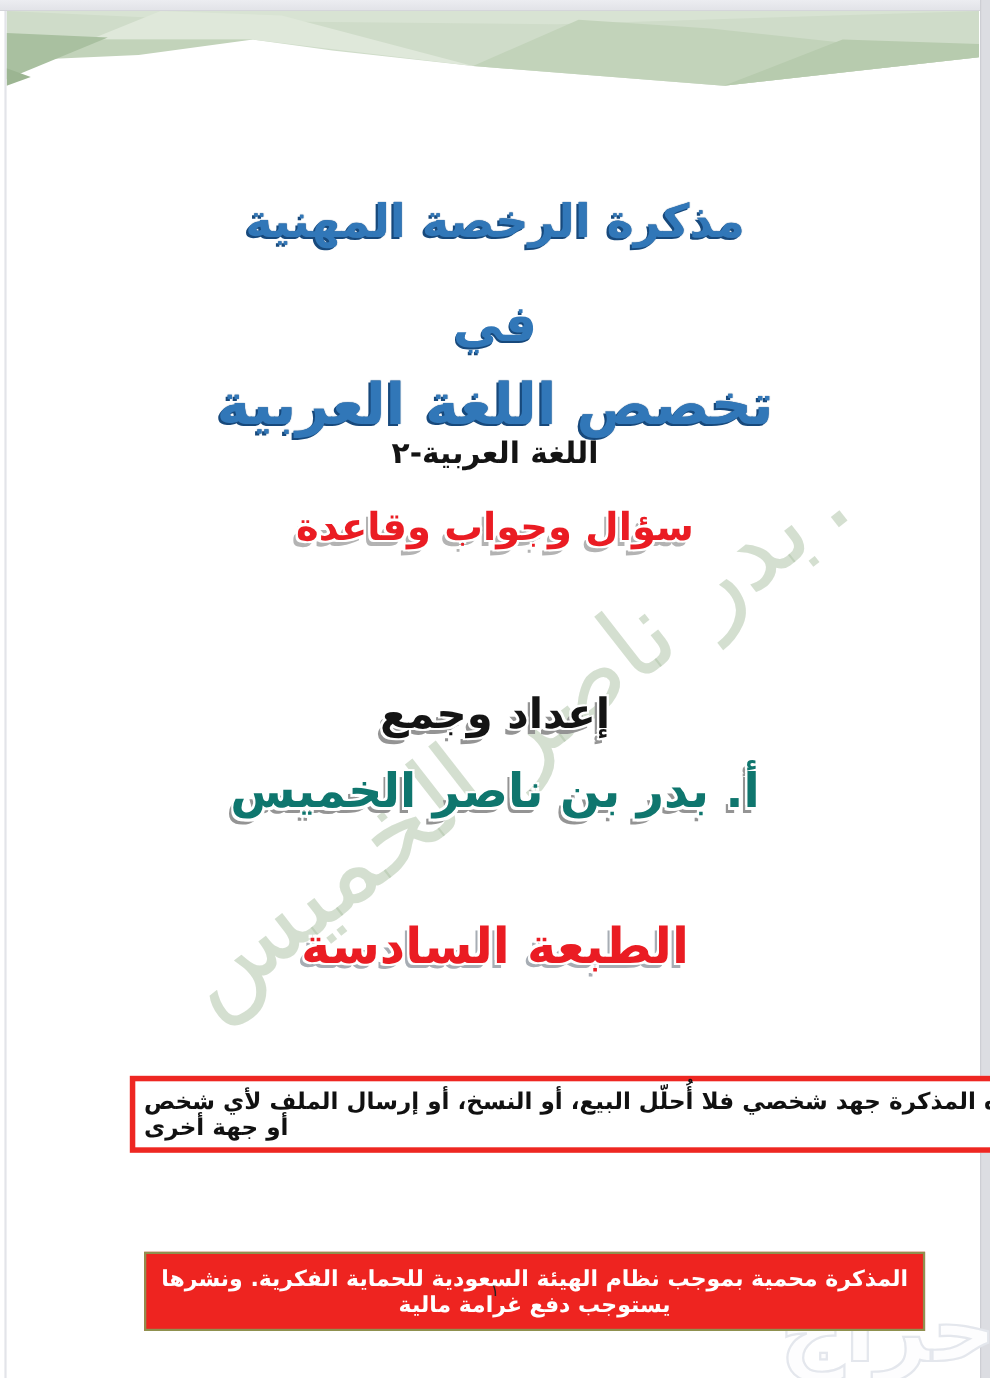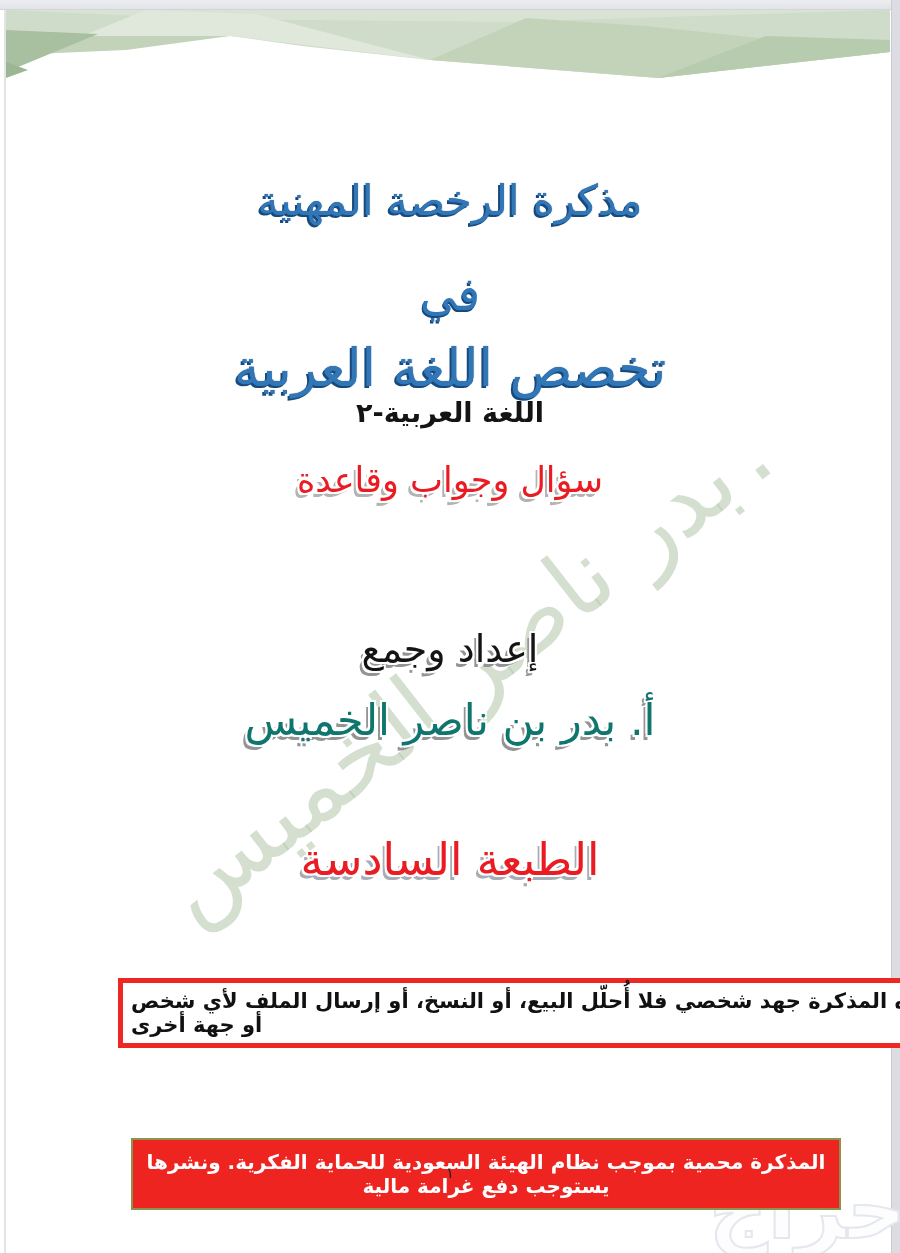--- a/index.html
+++ b/index.html
@@ -25,21 +25,21 @@
     background: #dcdde2; border-left: 1px solid #cbccd2;
   }
   
   .banner {
     position: absolute; top: 10px; left: 6px; width: 884px; height: 86px;
   }
   
   .center-line {
     position: absolute; left: 0; width: 900px;
     text-align: center; direction: rtl;
-    font-weight: normal; line-height: 1.4;
+    font-weight: bold; line-height: 1.4;
     z-index: 3;
   }
   .title-blue {
     top: 172px; font-size: 42px; color: #3177b8;
     text-shadow: -2px 2px 0 #17497c, 0 0 1px #17497c;
   }
   .fi-blue {
     top: 262px; font-size: 46px; color: #3177b8;
     text-shadow: -1px 2px 0 #17497c;
   }

